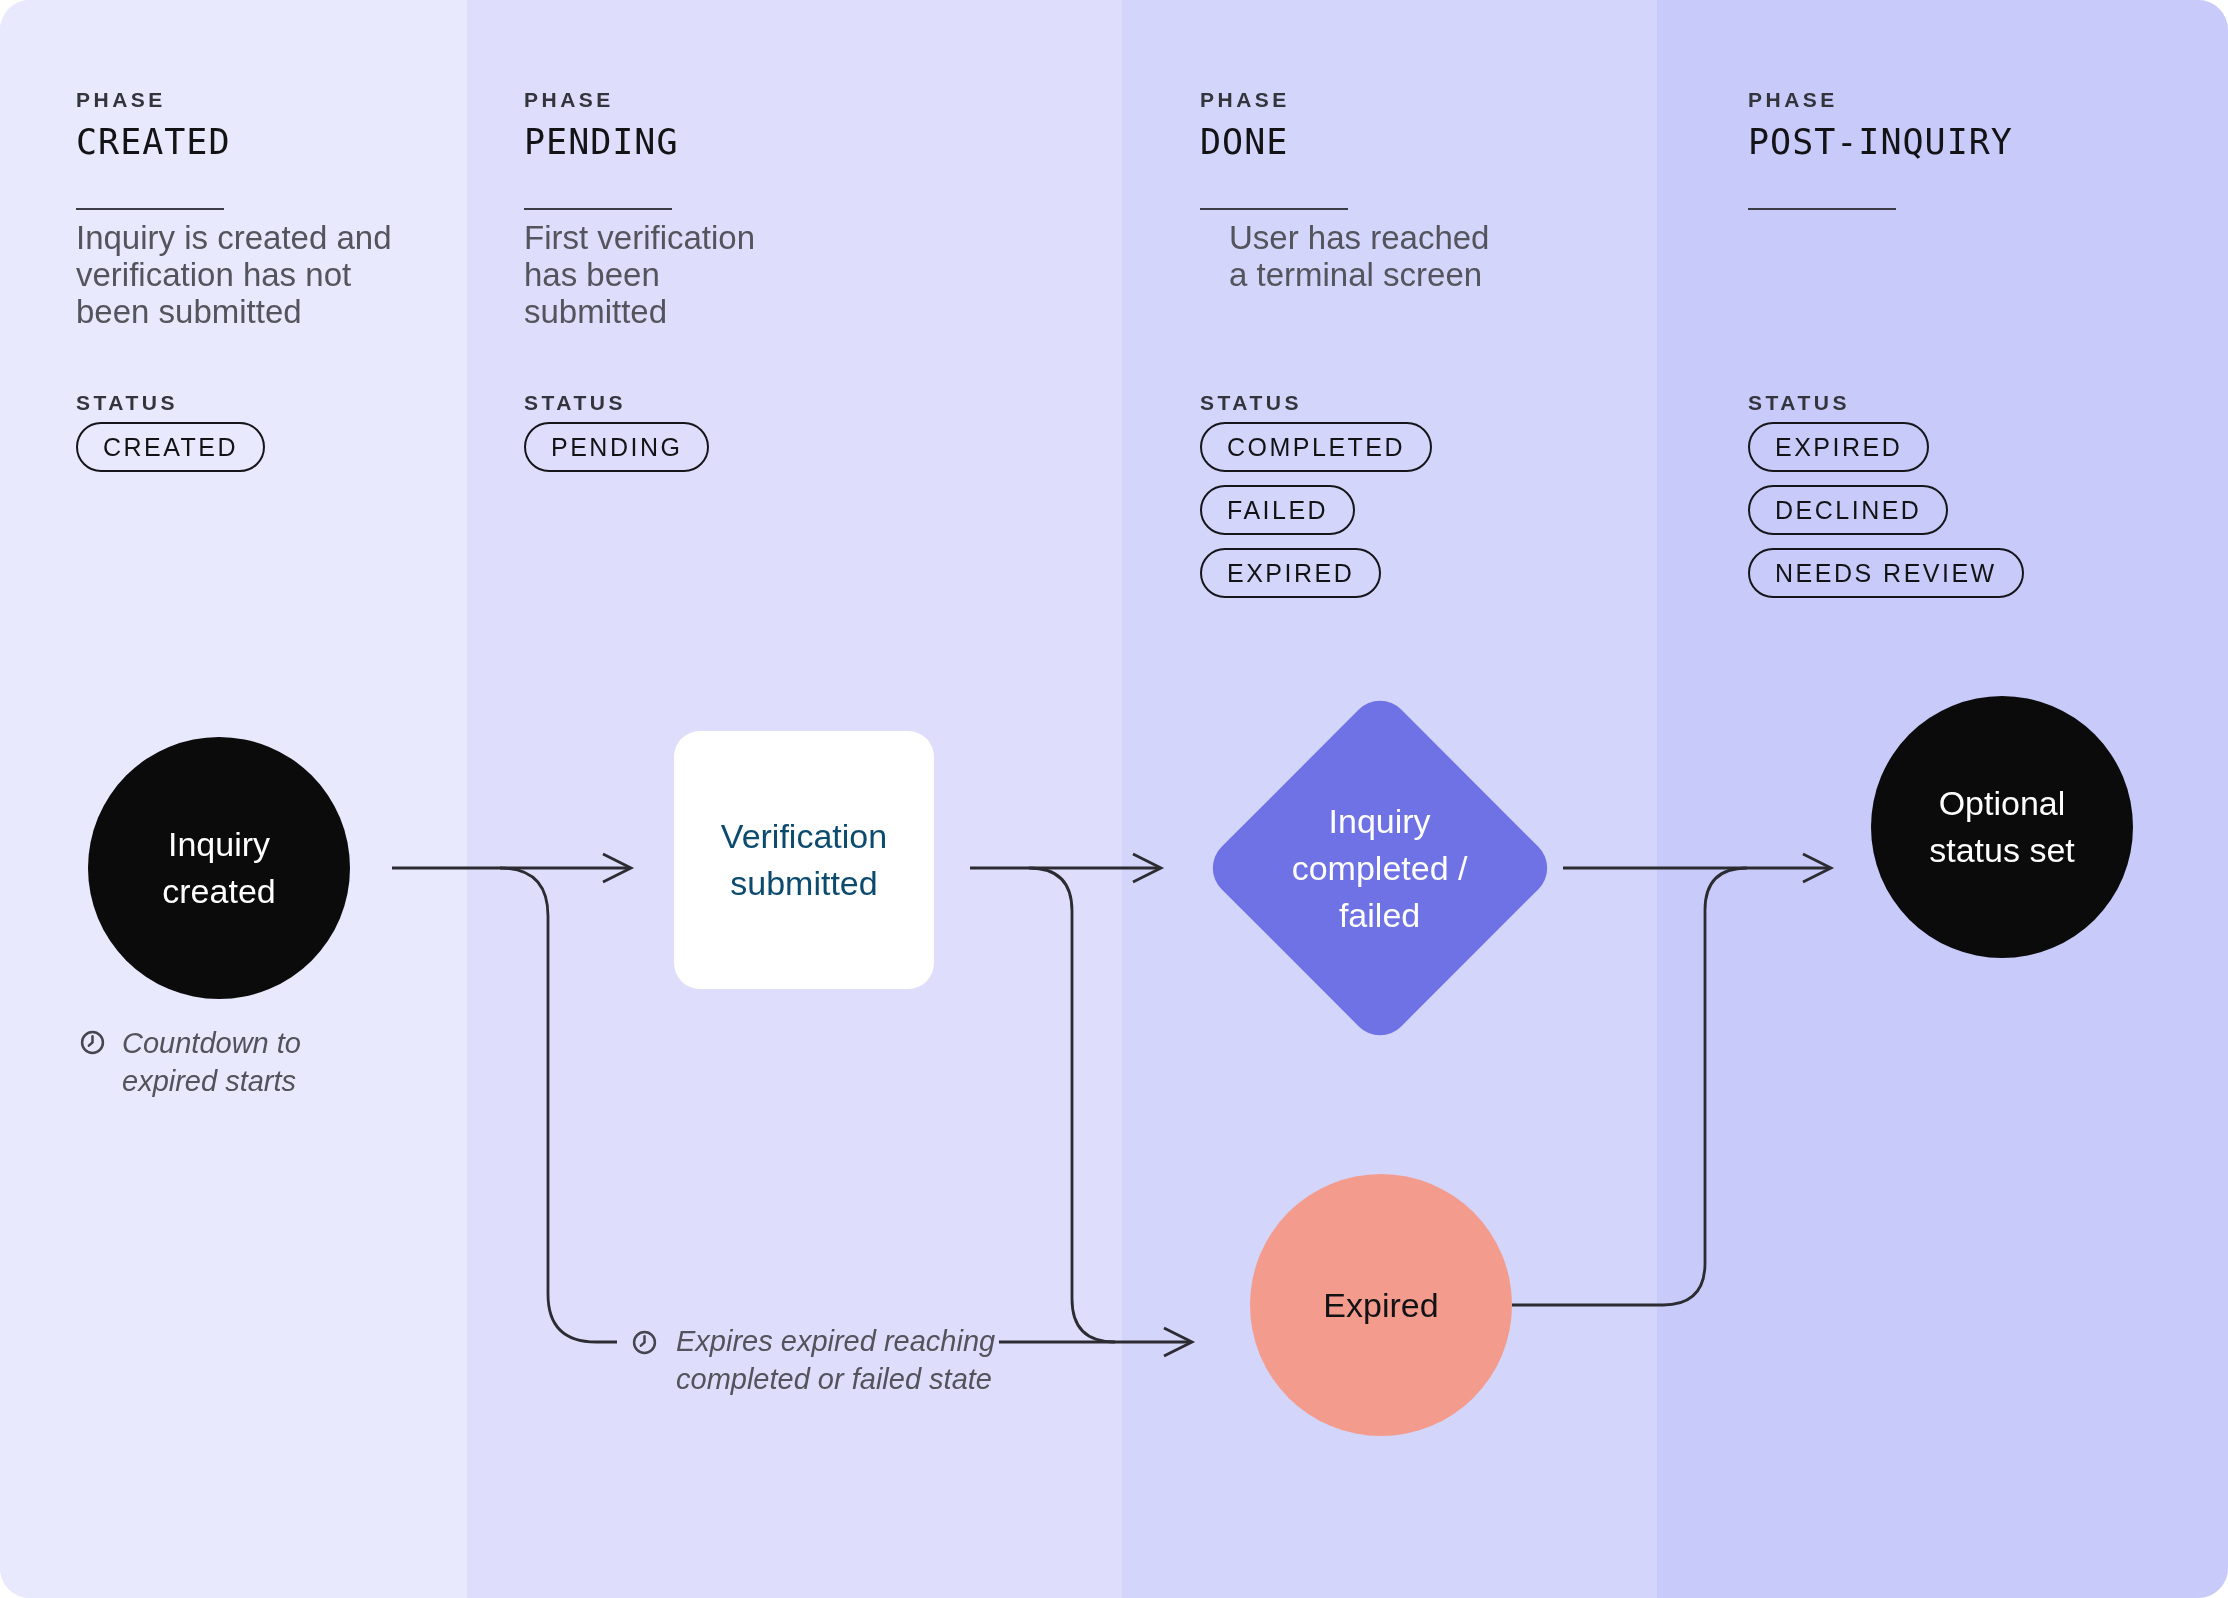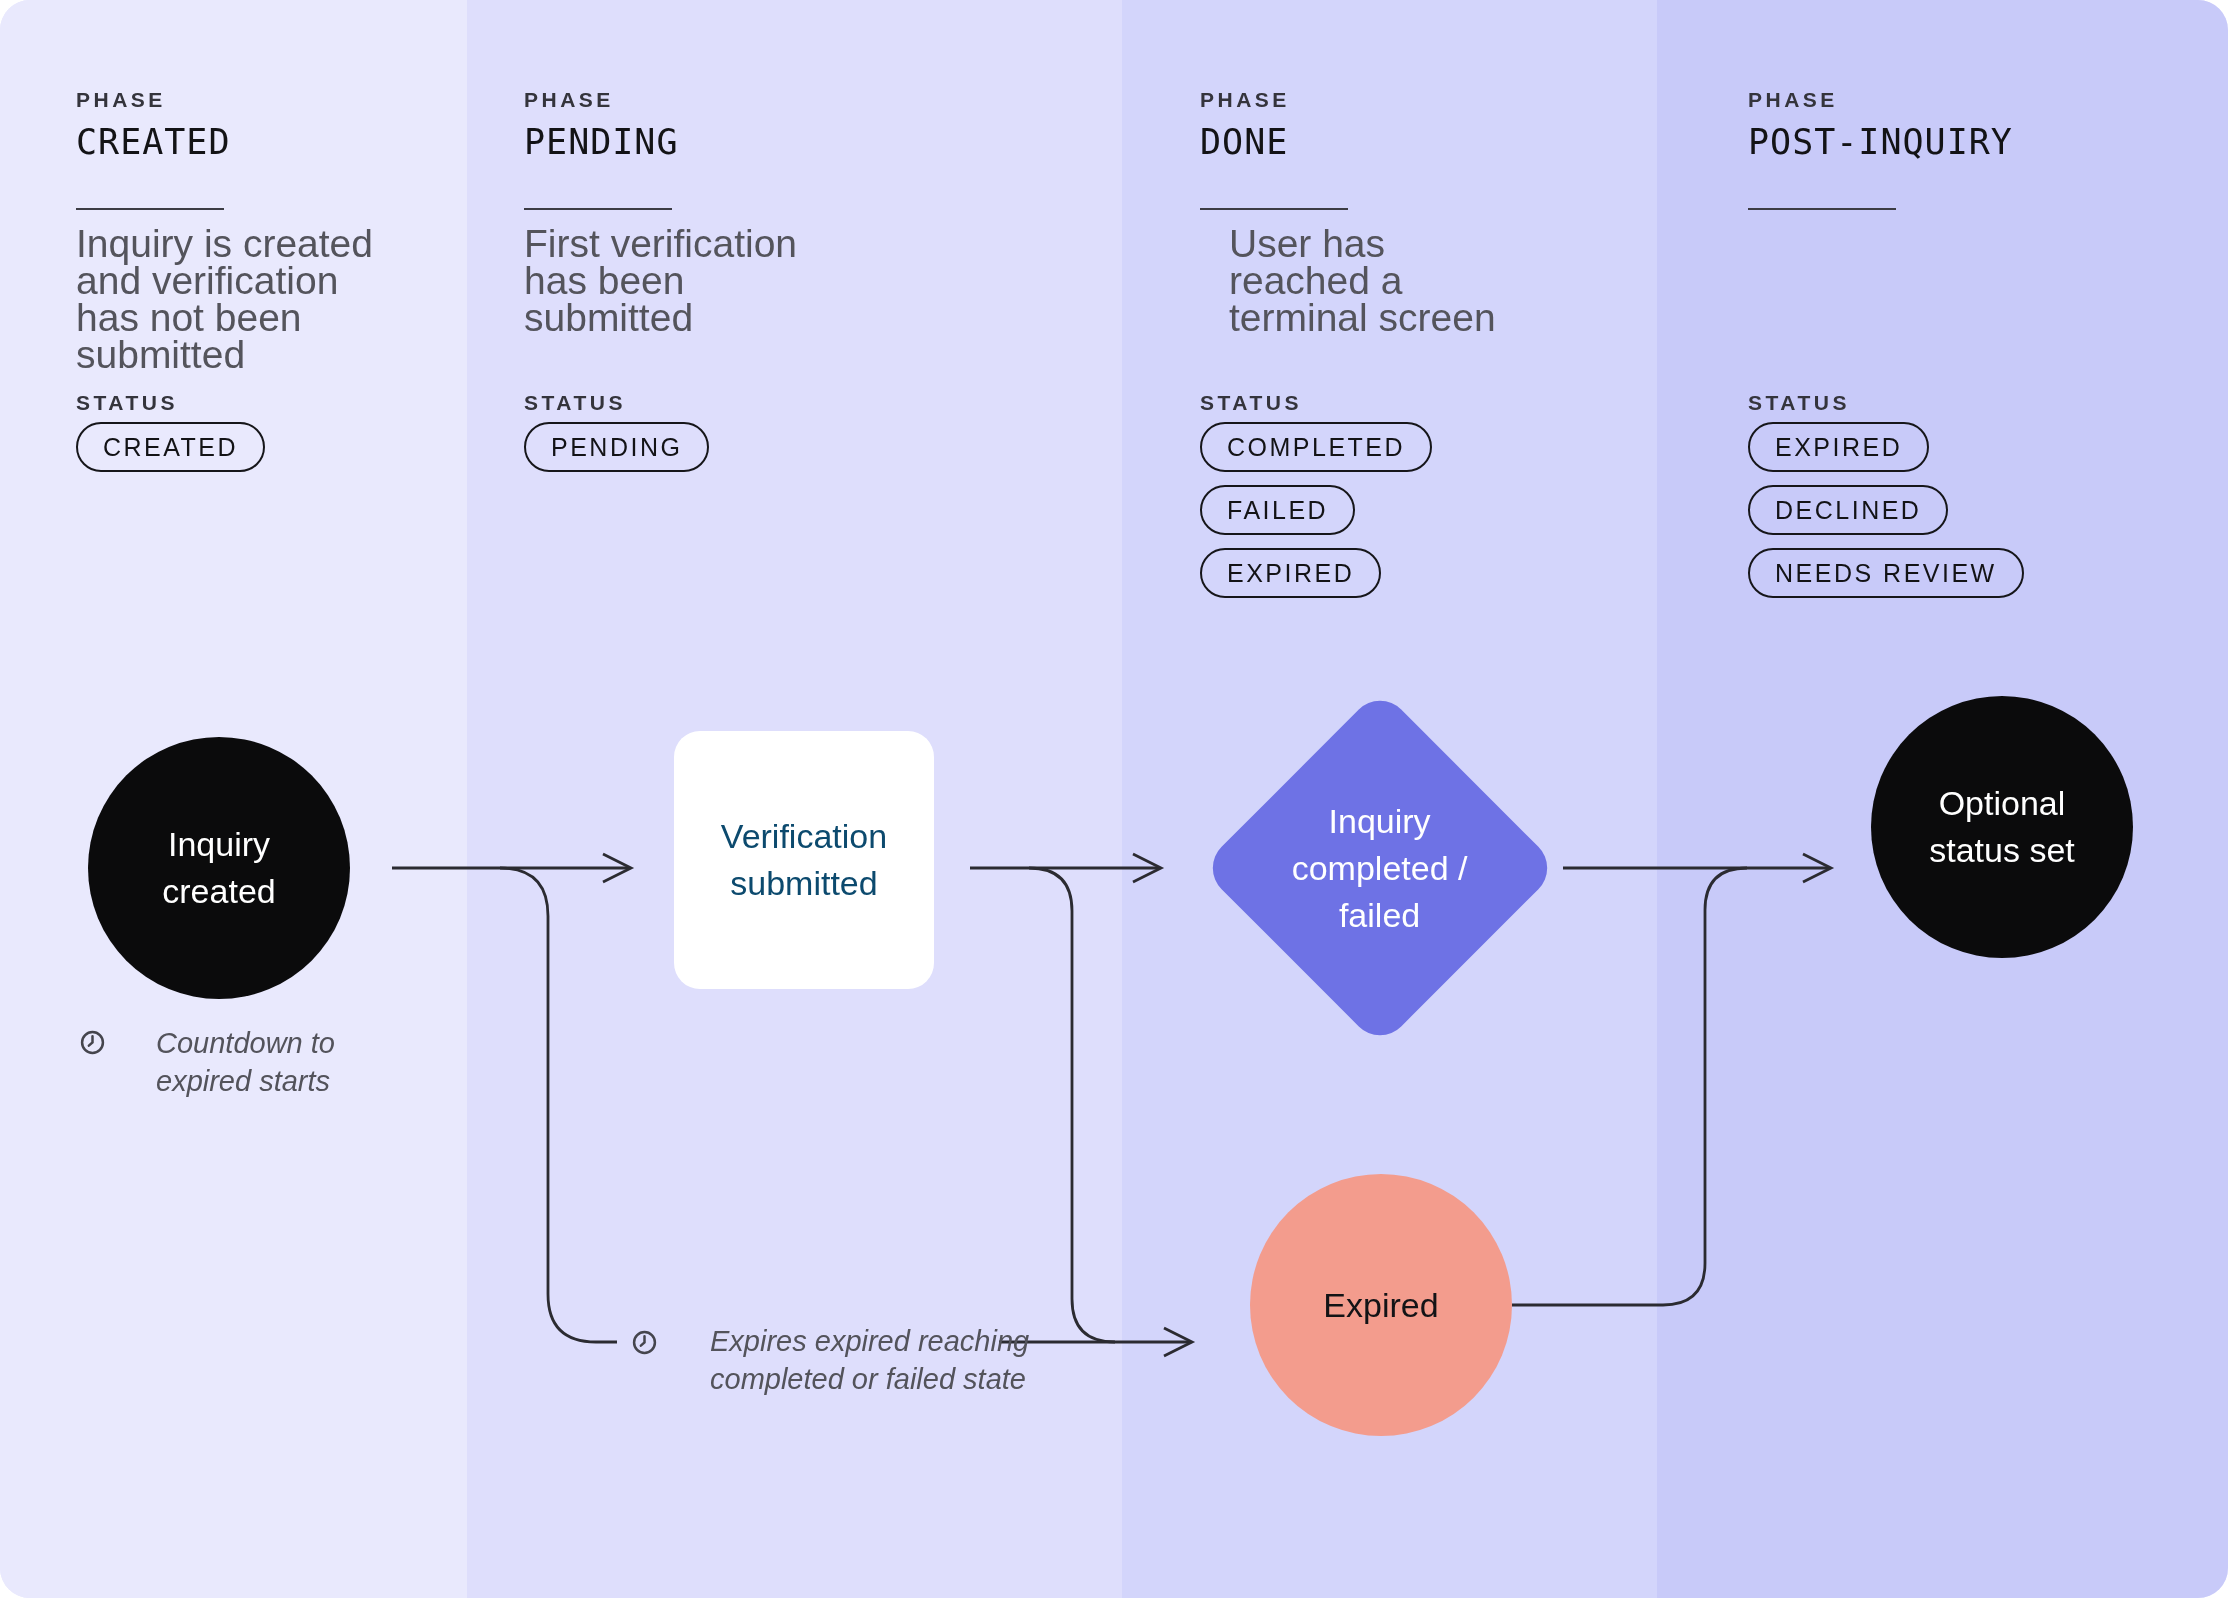--- a/index.html
+++ b/index.html
@@ -16,21 +16,21 @@
   .col-1 .colpad{left:76px;}
   .col-2 .colpad{left:57px;}
   .col-3 .colpad{left:78px;}
   .col-4 .colpad{left:91px;}
 
   .phase-label,.status-label{position:absolute;font-size:21px;font-weight:700;letter-spacing:3.5px;color:#34343c;}
   .phase-label{top:88px;}
   .status-label{top:391px;}
   .phase-title{position:absolute;top:122px;font-family:"DejaVu Sans Mono",monospace;font-size:35px;font-weight:500;letter-spacing:1px;color:#131316;white-space:nowrap;}
   .divider{position:absolute;top:208px;width:148px;height:2px;background:#3c3c44;}
-  .desc{position:absolute;top:225px;font-size:39px;line-height:37px;color:#54545c;}
+  .desc{position:absolute;top:219px;font-size:33px;line-height:37px;color:#54545c;}
   .col-1 .desc{width:320px;}
   .col-2 .desc{width:275px;}
   .col-3 .desc{width:270px;margin-left:29px;}
   .col-4 .desc{width:385px;}
   .pills{position:absolute;top:422px;display:flex;flex-direction:column;align-items:flex-start;gap:13px;}
   .pill{border:2.5px solid #16161a;border-radius:30px;height:50px;line-height:46px;padding:0 25px;font-size:25px;letter-spacing:2.5px;color:#131316;white-space:nowrap;box-sizing:border-box;}
 
   
   .node{position:absolute;display:flex;align-items:center;justify-content:center;text-align:center;font-size:34px;line-height:47px;}
   .node span{display:block;}
@@ -41,21 +41,21 @@
   #node-inquiry-completed-failed .inner{transform:rotate(-45deg);}
   #node-optional-status-set{left:1871px;top:696px;width:262px;height:262px;background:#0b0b0c;color:#fff;}
   #node-expired{left:1250px;top:1174px;width:262px;height:262px;background:#f39c8d;color:#131316;}
 
   
   #flow-svg{position:absolute;left:0;top:0;pointer-events:none;}
   #flow-svg path{fill:none;stroke:#2b2b31;stroke-width:2.8px;}
 
   
   .annotation{position:absolute;font-style:italic;font-size:29px;line-height:38px;color:#53535b;}
-  .annotation span{display:block;margin-left:34px;}
+  .annotation span{display:block;}
   #annotation-countdown{left:122px;top:1024px;}
   #annotation-expires{left:676px;top:1322px;}
   .clock{position:absolute;width:25px;height:25px;}
   #clock-countdown{left:80px;top:1030px;}
   #clock-expires{left:632px;top:1330px;}
   .clock svg{width:100%;height:100%;stroke:#45454d;fill:none;stroke-width:2.4;stroke-linecap:round;}
 </style>
 </head>
 <body>
 

